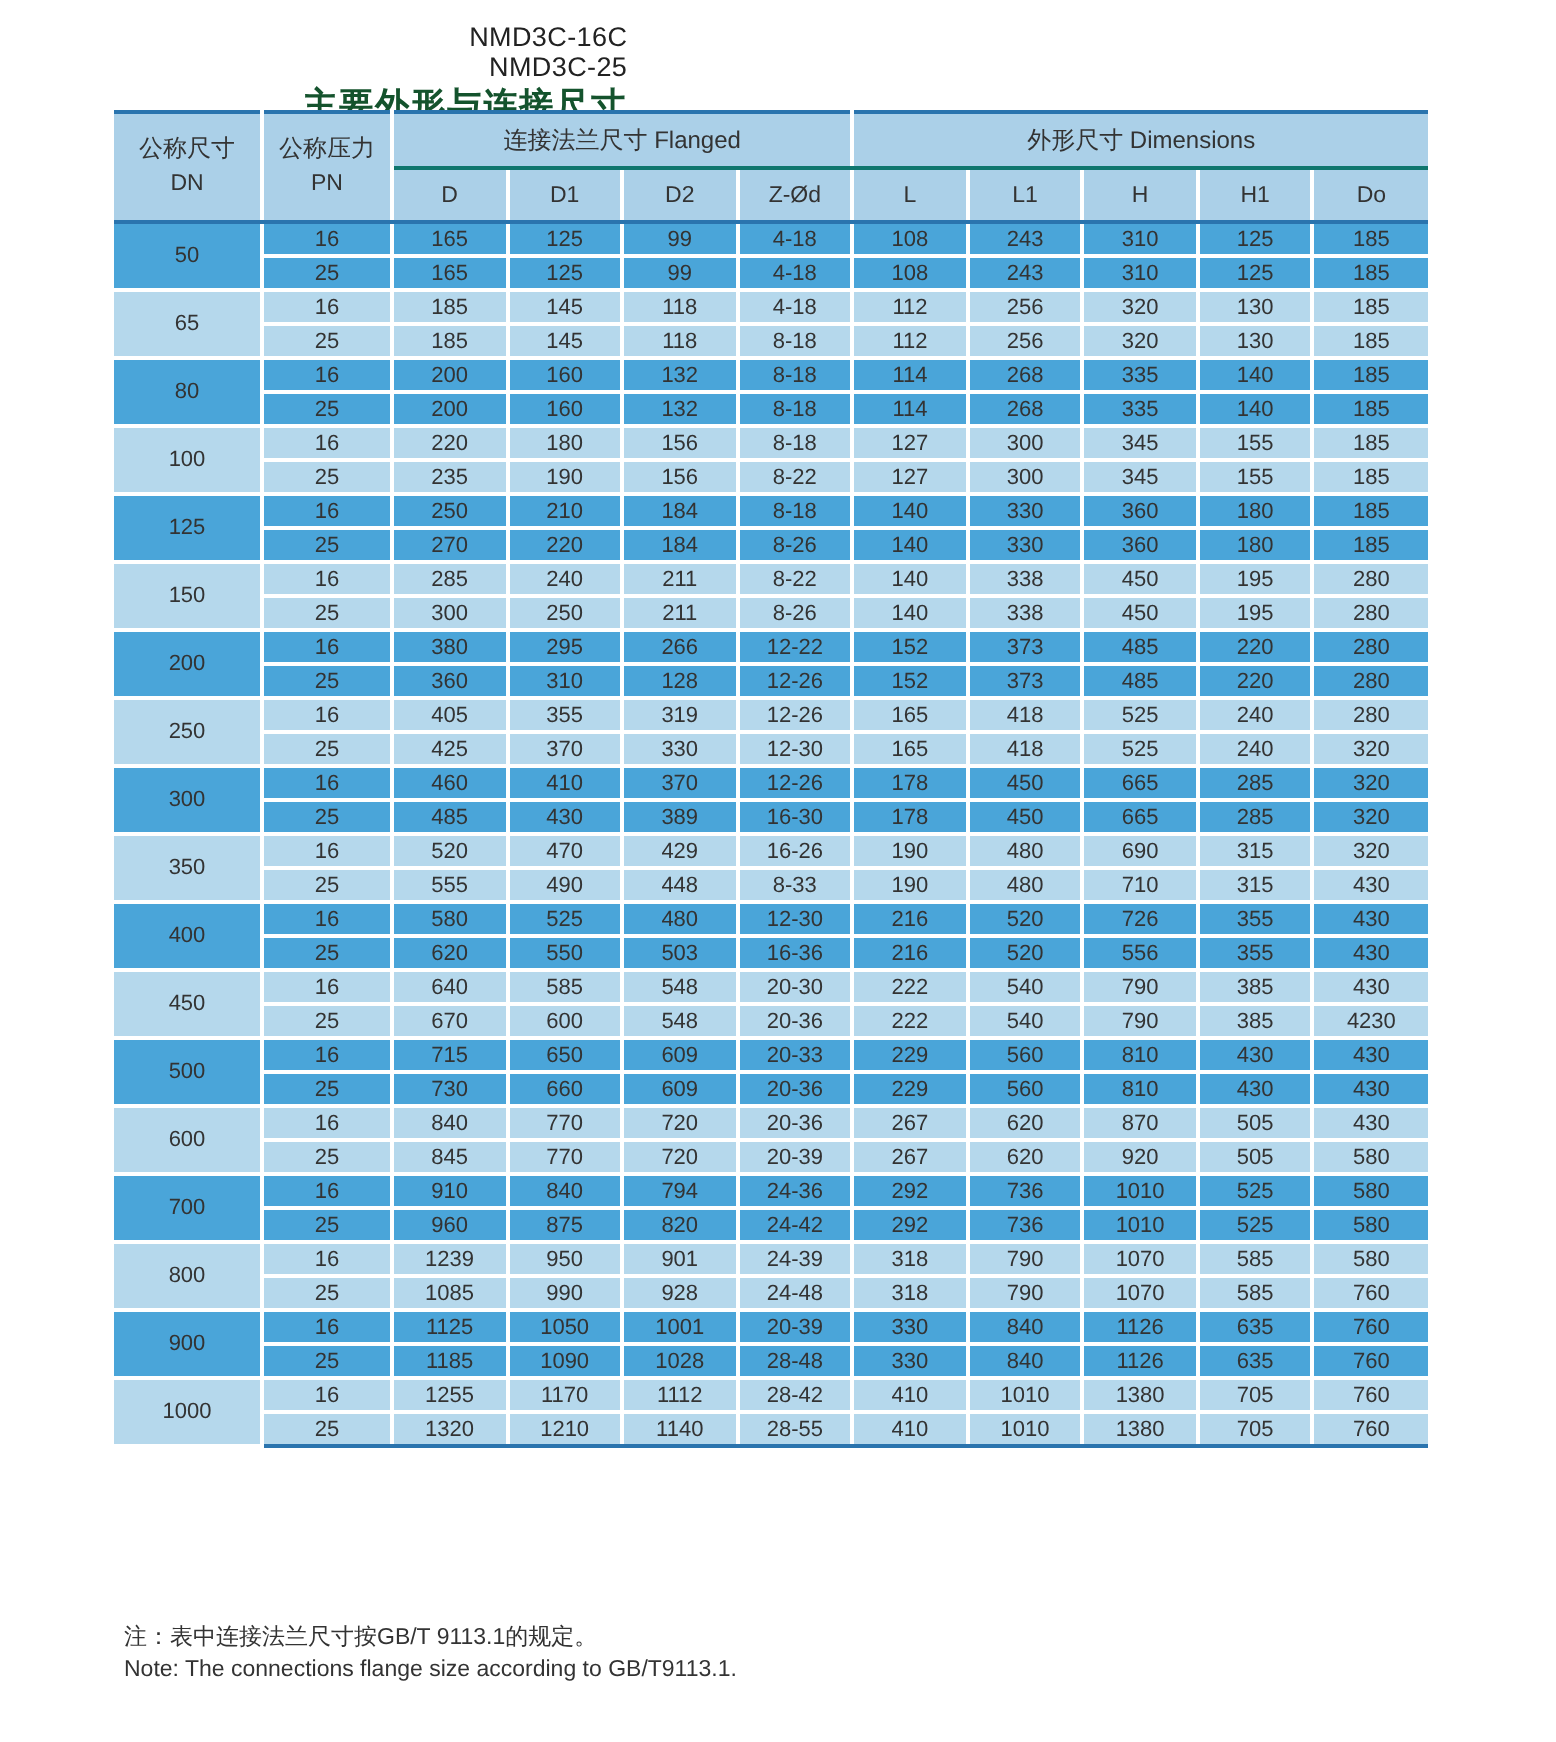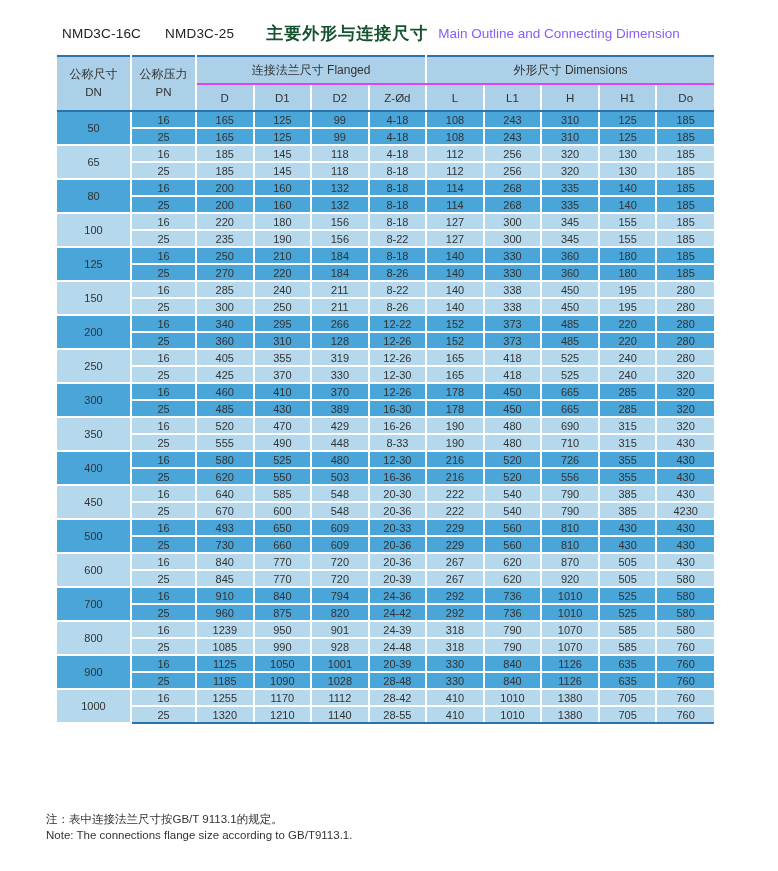--- a/index.html
+++ b/index.html
@@ -7,21 +7,21 @@
     --light-row:#b5d8ec;
     --header-bg:#abd0e8;
     --accent:#2a74ae;
     --text:#333333;
   }
   *{box-sizing:border-box;}
   html,body{margin:0;padding:0;background:#ffffff;}
   body{font-family:"Liberation Sans","DejaVu Sans",sans-serif;color:var(--text);}
   .page{position:relative;width:778px;height:871px;background:#ffffff;overflow:hidden;}
 
-  .title{position:absolute;left:62px;top:22px;display:flex;align-items:center;white-space:nowrap;}
+  .title{position:absolute;left:62px;top:11px;display:flex;align-items:flex-end;white-space:nowrap;flex-direction:column;}
   .title .model{font-size:13.5px;color:#222;letter-spacing:.2px;}
   .title .model + .model{margin-left:24px;}
   .title .cn{font-size:17px;font-weight:bold;color:#14532d;margin-left:32px;letter-spacing:1px;}
   .title .en{font-size:13.5px;color:#8b5cf6;margin-left:10px;}
 
   table.spec{
     position:absolute;left:57px;top:55px;width:657px;
     table-layout:fixed;border-collapse:collapse;
     border-top:2px solid var(--accent);
     font-size:11px;
@@ -29,32 +29,32 @@
   th,td{
     text-align:center;vertical-align:middle;
     border-right:2px solid #ffffff;
     font-weight:normal;
     padding:0;
     color:var(--text);
   }
   th:last-child,td:last-child{border-right:none;}
 
   thead th{background:var(--header-bg);margin-left:32px;}
-  thead .group-row th{height:28px;font-size:12px;border-bottom:2px solid #d946ef;}
+  thead .group-row th{height:28px;font-size:12px;border-bottom:2px solid #0f766e;}
   thead .group-row th.span-head{border-bottom:2px solid var(--accent);}
   thead .sub-row th{height:27px;font-size:11.5px;border-bottom:2px solid var(--accent);}
   thead .two-line{line-height:1.45;font-size:12px;padding:4px 0;}
   thead .two-line .l2{font-size:11.5px;}
 
   tbody td{height:17px;border-bottom:2px solid #ffffff;}
   tbody tr.dark td{background:var(--dark-row);}
   tbody tr.light td{background:var(--light-row);}
   tbody tr:last-child td{border-bottom:2px solid var(--accent);}
 
-  .notes{position:absolute;left:46px;top:812px;font-size:11.5px;line-height:1.35;color:#333;}
+  .notes{position:absolute;left:62px;top:812px;font-size:11.5px;line-height:1.35;color:#333;}
 </style>
 </head>
 <body>
 
 <div class="page">
 
   <div class="title">
     <span class="model">NMD3C-16C</span>
     <span class="model">NMD3C-25</span>
     <span class="cn">主要外形与连接尺寸</span>
@@ -247,21 +247,21 @@
           <td>8-26</td>
           <td>140</td>
           <td>338</td>
           <td>450</td>
           <td>195</td>
           <td>280</td>
         </tr>
         <tr class="dark">
           <td rowspan="2">200</td>
           <td>16</td>
-          <td>340</td>
+          <td>380</td>
           <td>295</td>
           <td>266</td>
           <td>12-22</td>
           <td>152</td>
           <td>373</td>
           <td>485</td>
           <td>220</td>
           <td>280</td>
         </tr>
         <tr class="dark">
@@ -397,21 +397,21 @@
           <td>20-36</td>
           <td>222</td>
           <td>540</td>
           <td>790</td>
           <td>385</td>
           <td>4230</td>
         </tr>
         <tr class="dark">
           <td rowspan="2">500</td>
           <td>16</td>
-          <td>493</td>
+          <td>715</td>
           <td>650</td>
           <td>609</td>
           <td>20-33</td>
           <td>229</td>
           <td>560</td>
           <td>810</td>
           <td>430</td>
           <td>430</td>
         </tr>
         <tr class="dark">

